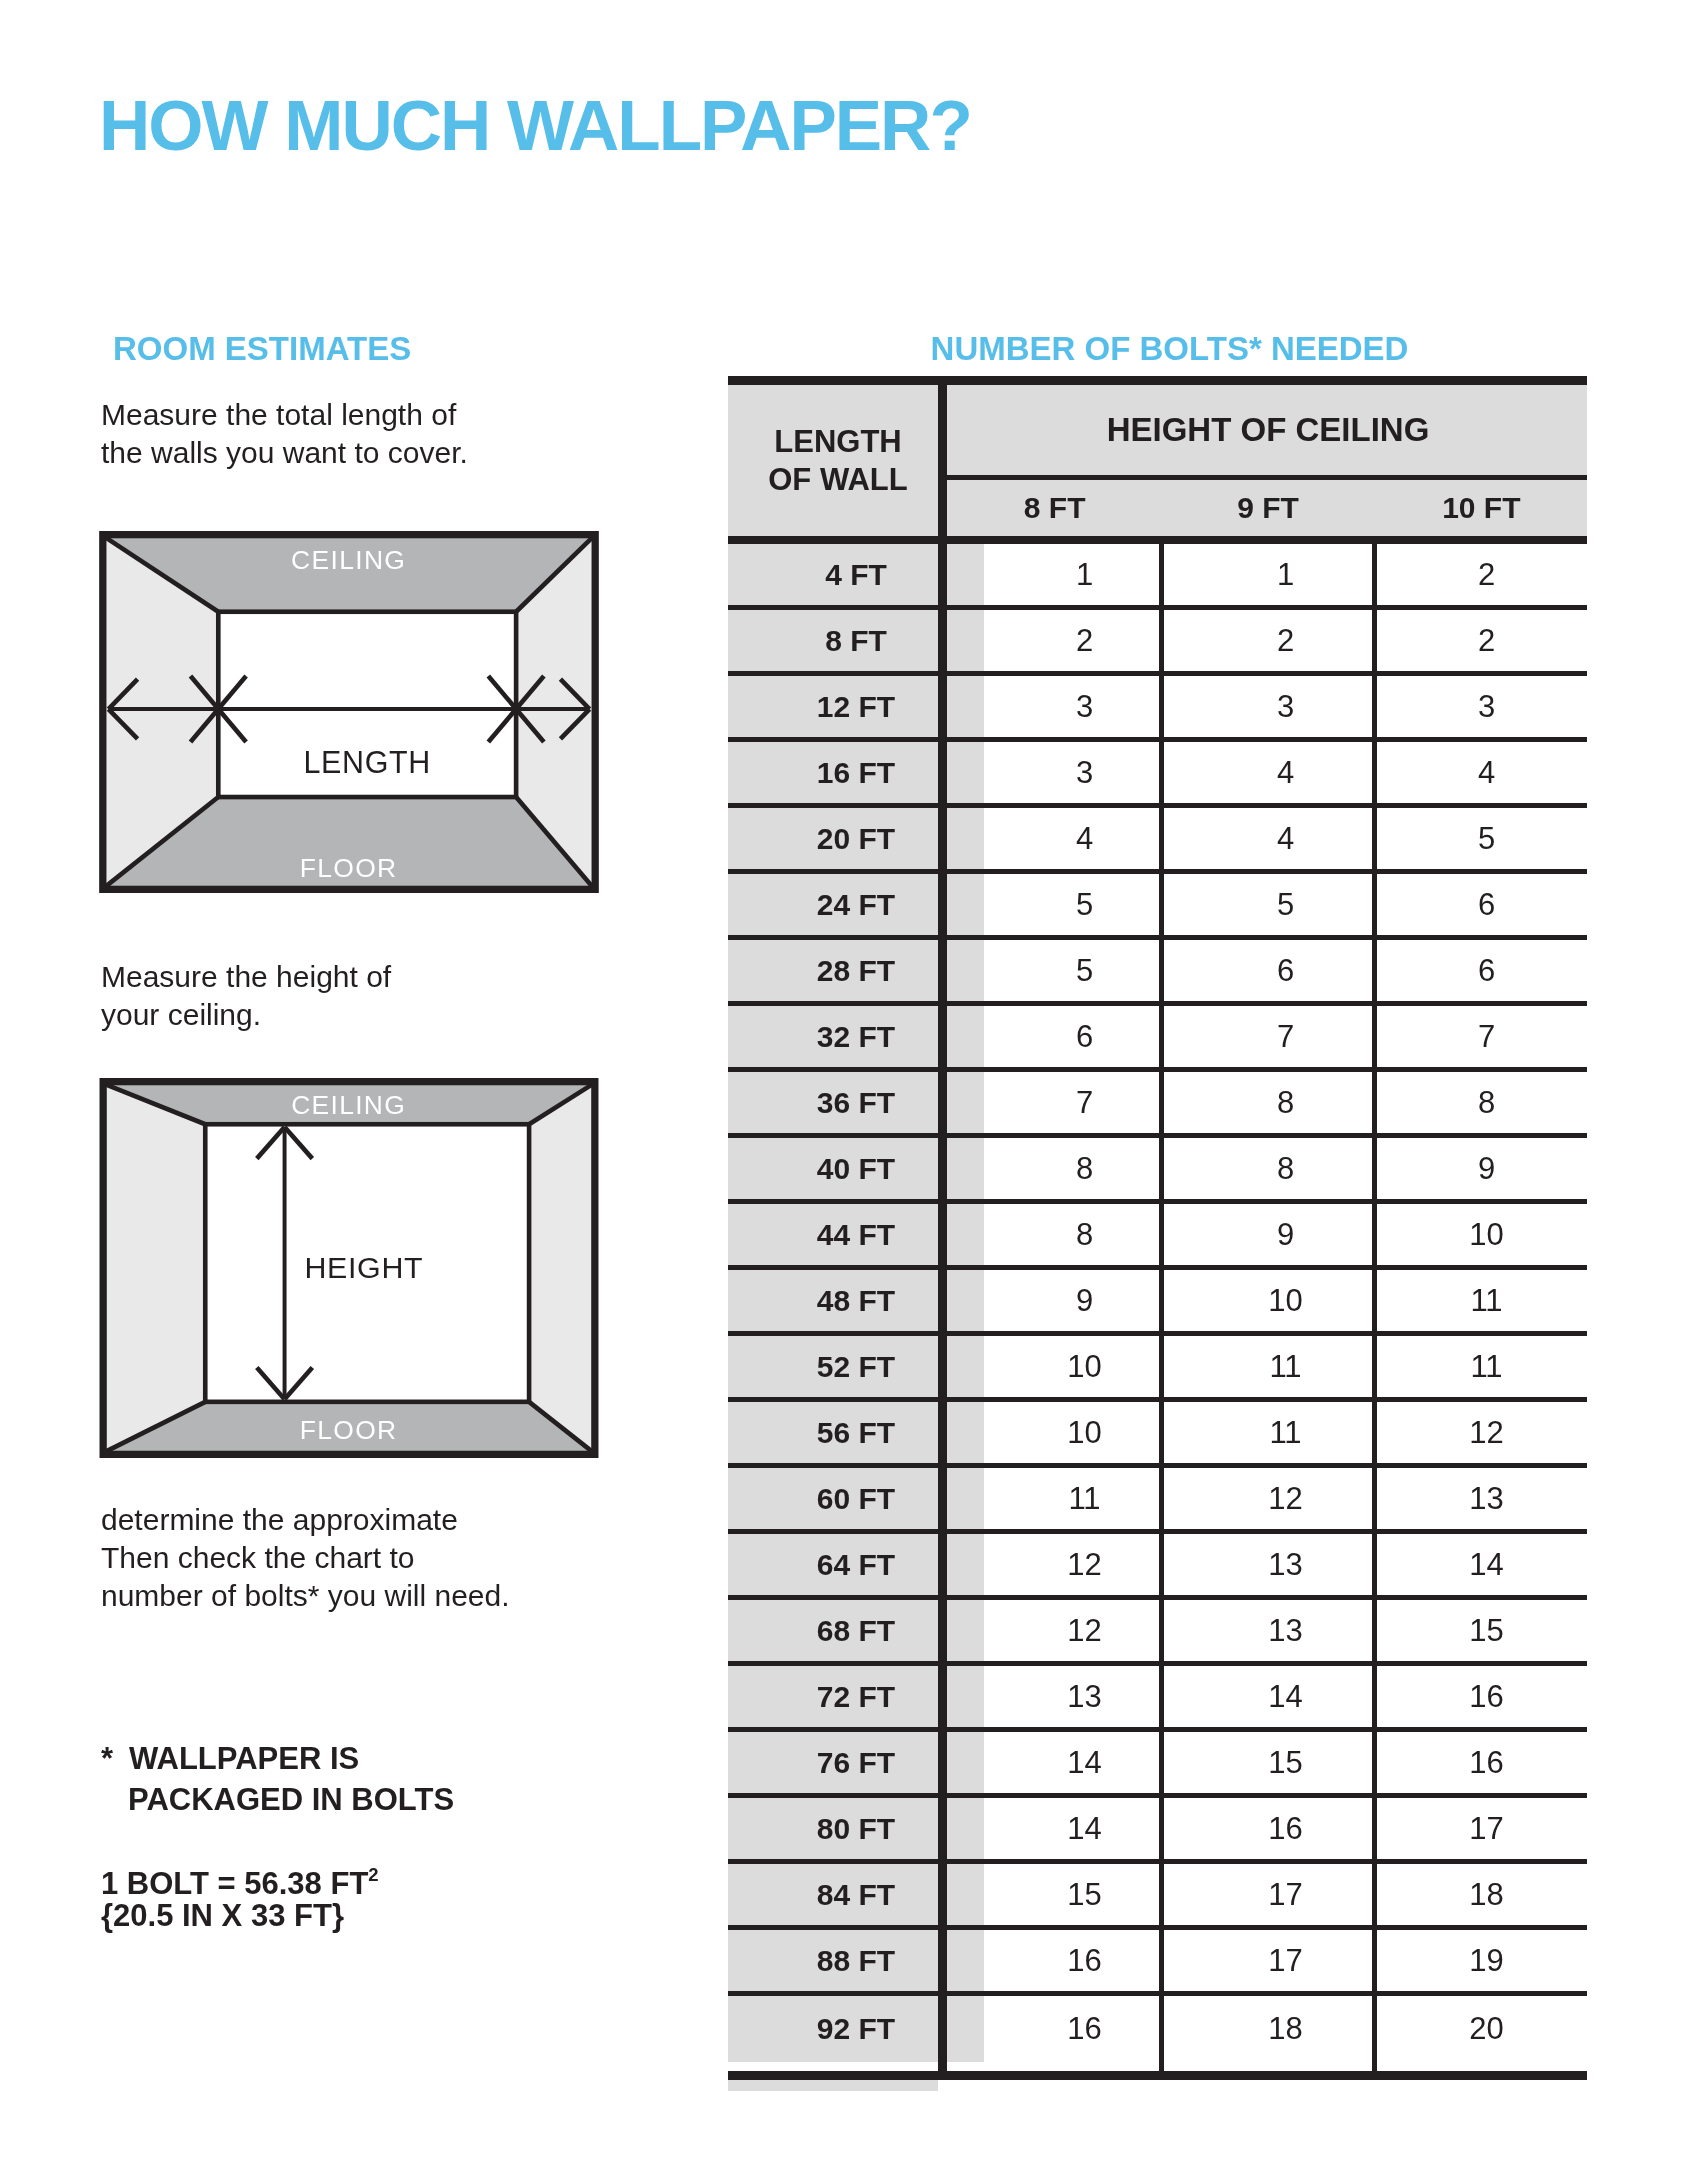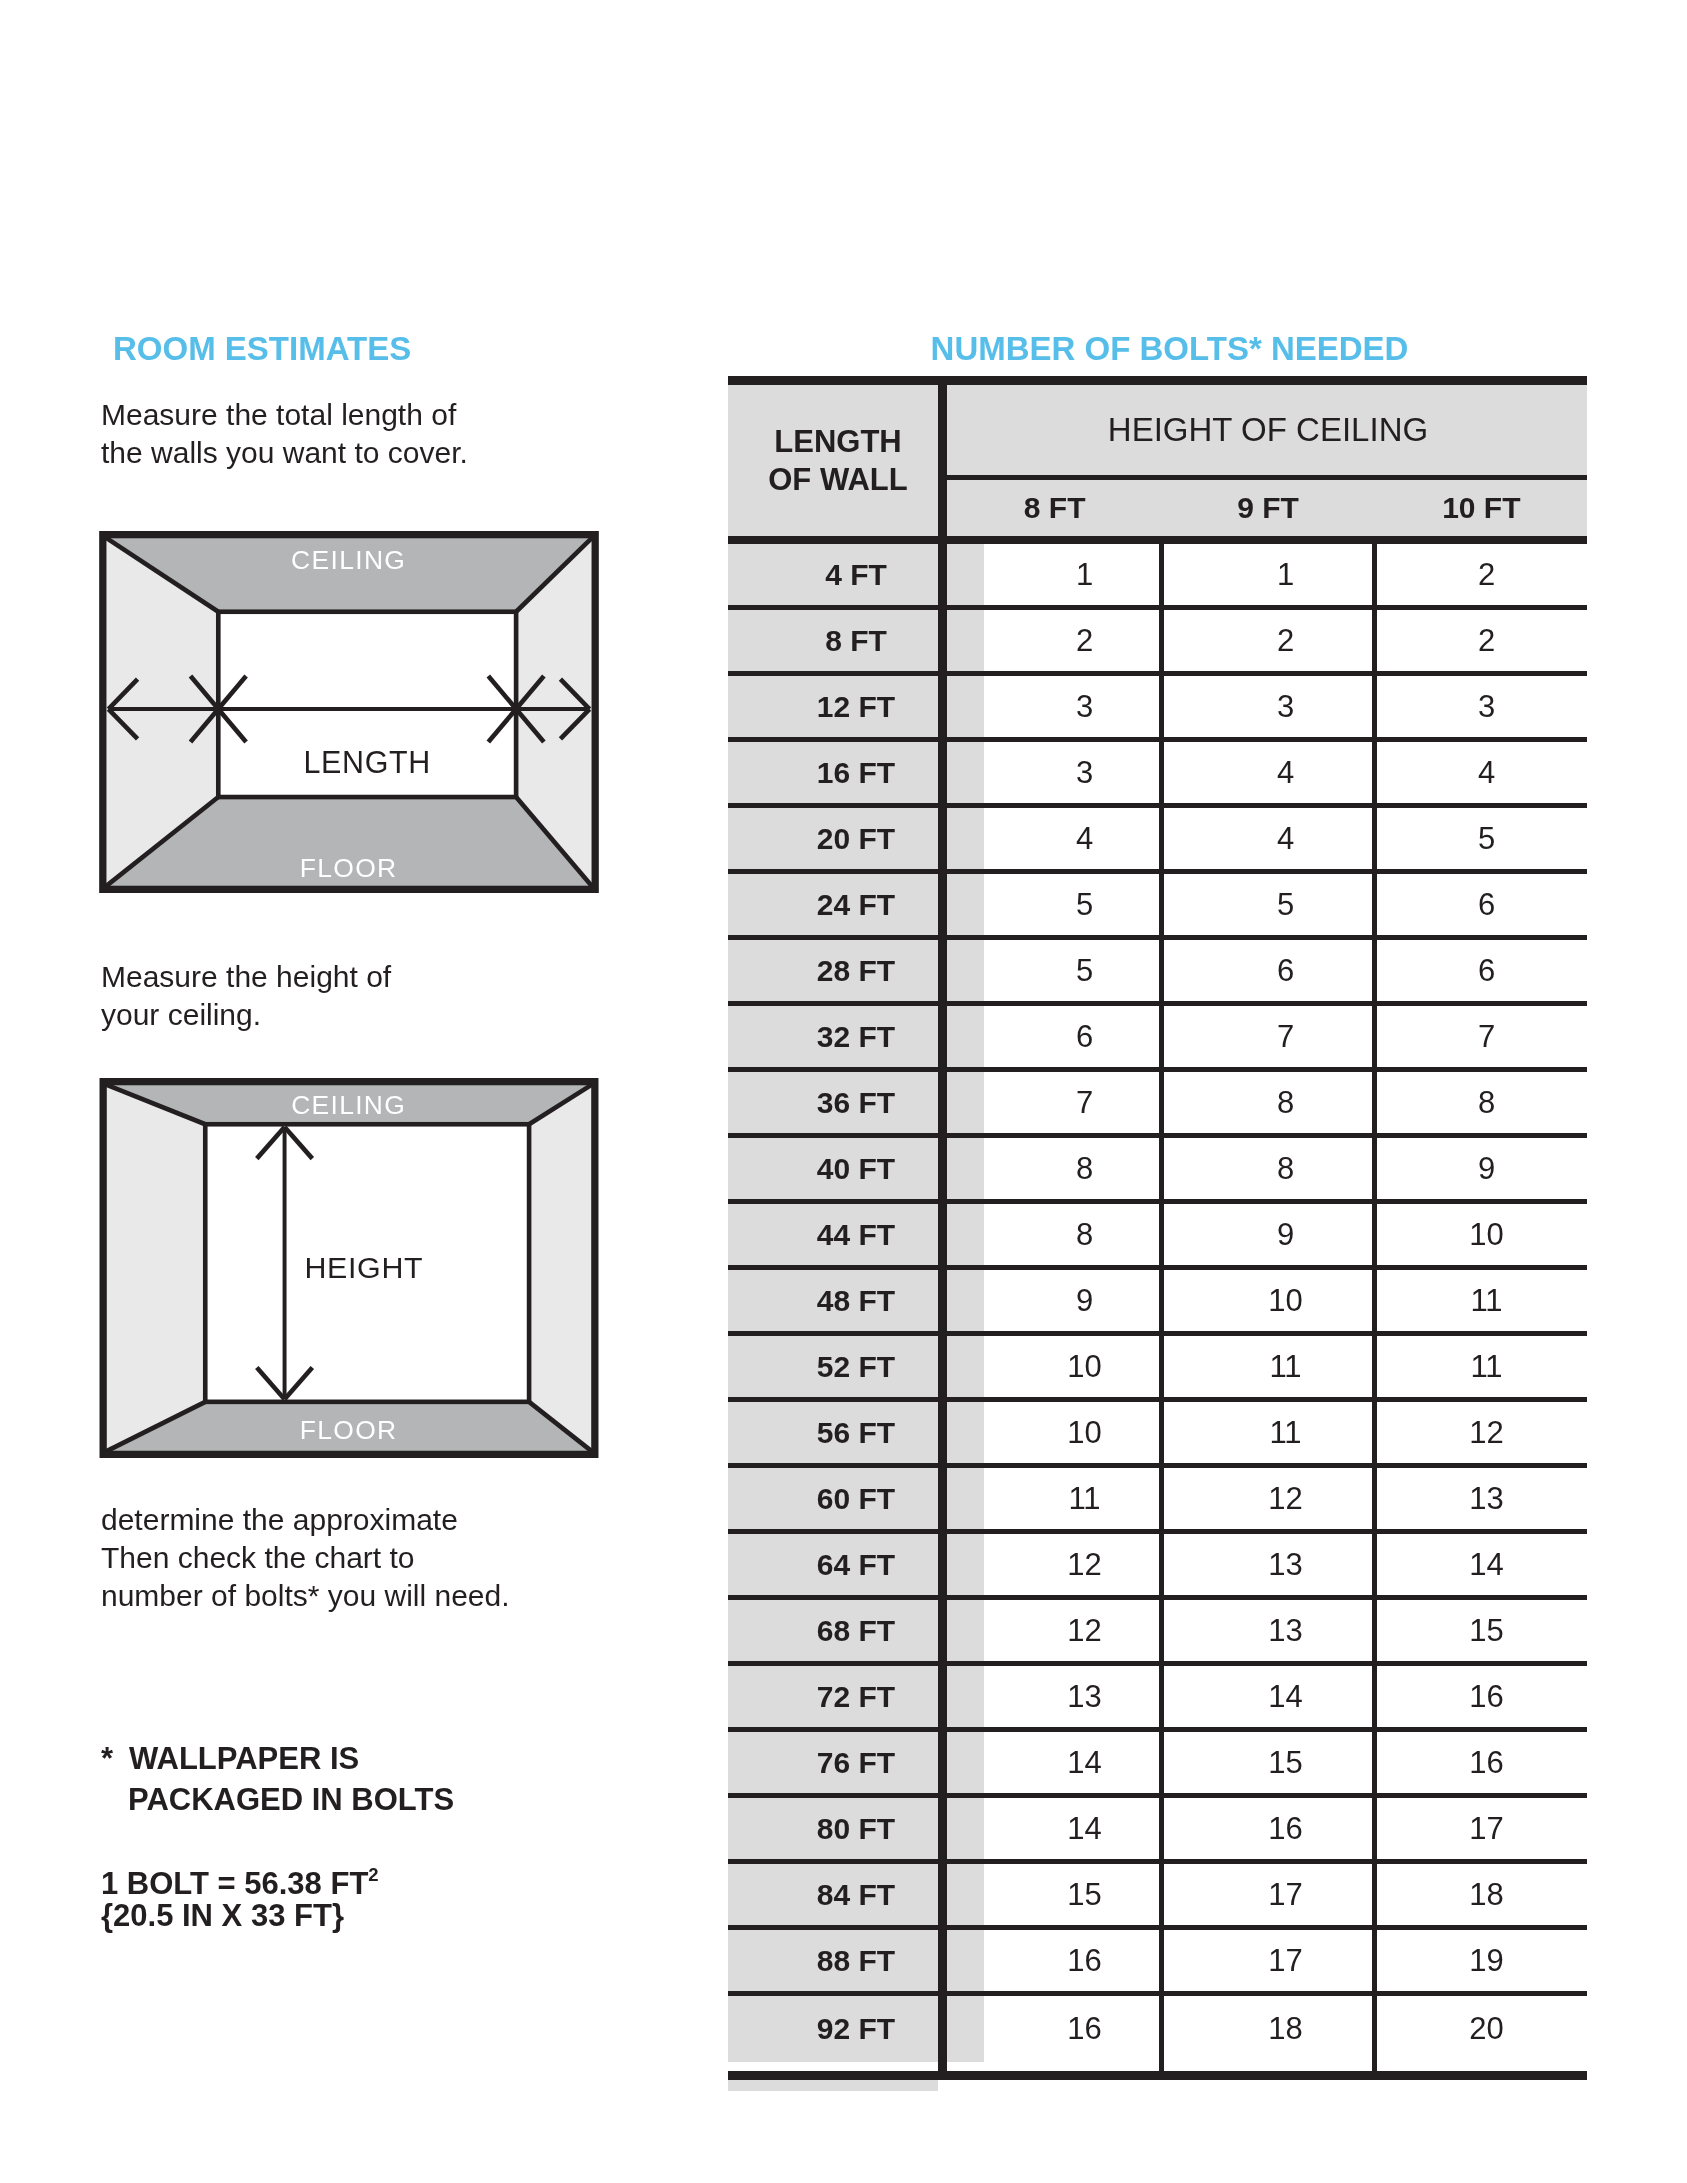--- a/index.html
+++ b/index.html
@@ -34,21 +34,21 @@
   .t-headline{position:absolute;left:0;top:160px;width:859px;height:8px;background:#231F20;}
   .t-group-underline{position:absolute;left:210px;top:99px;width:649px;height:4.6px;background:#231F20;}
   .t-rowheader{
     position:absolute;left:0;top:9.3px;width:220px;height:151px;
     display:flex;flex-direction:column;align-items:center;justify-content:center;
     font-size:31px;font-weight:bold;line-height:38px;text-align:center;
   }
   .t-groupheader{
     position:absolute;left:220px;top:9.3px;width:640px;height:90px;
     display:flex;align-items:center;justify-content:center;
-    font-size:33px;font-weight:normal;
+    font-size:33px;font-weight:bold;
   }
   .t-subcols{position:absolute;left:220px;top:104px;width:640px;height:56px;display:flex;}
   .t-subcol{flex:1;display:flex;align-items:center;justify-content:center;font-size:30px;font-weight:bold;}
   .t-body{position:absolute;left:0;top:168px;width:859px;}
   .trow{display:flex;height:66px;box-sizing:border-box;border-bottom:5.3px solid #231F20;}
   .trow:last-child{border-bottom:none;}
   .tlabel{
     width:256px;background:#DCDCDD;display:flex;align-items:center;justify-content:center;
     font-size:30px;font-weight:bold;
   }
@@ -61,20 +61,21 @@
 
   
   .diag-label-white{font-family:"Liberation Sans","DejaVu Sans",sans-serif;font-size:40px;letter-spacing:2px;fill:#ffffff;}
   .diag-label-dark{font-family:"Liberation Sans","DejaVu Sans",sans-serif;font-size:46px;letter-spacing:1px;fill:#231F20;}
 </style>
 </head>
 <body>
 
 <div class="page">
 
+  <h1 class="main-title">HOW MUCH WALLPAPER?</h1>
 
   <h2 class="sec-heading heading-left">ROOM ESTIMATES</h2>
 
   <div class="body-text" style="top:396px">
     <div>Measure the total length of</div>
     <div>the walls you want to cover.</div>
   </div>
 
   <svg class="abs" style="left:99px;top:531px" width="500" height="362" viewBox="0 0 755 547">
     <polygon points="10,10 745,10 630,122 180,122" fill="#B3B5B6"></polygon>

